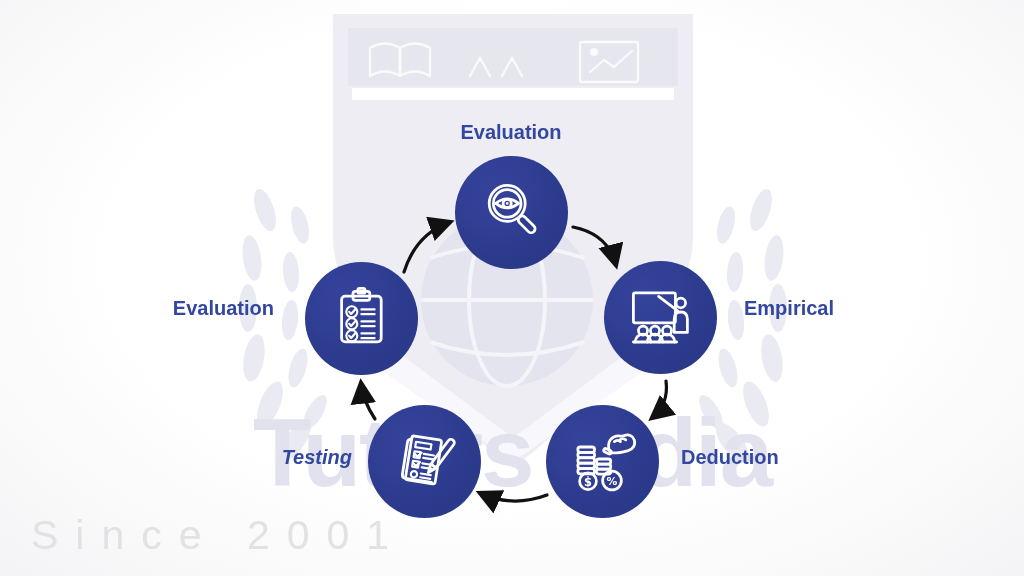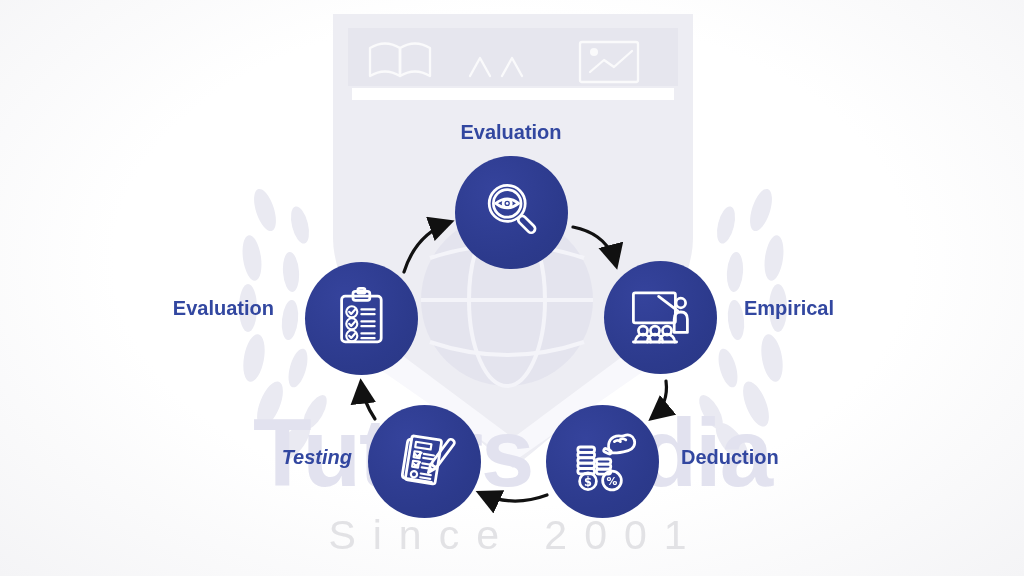--- a/index.html
+++ b/index.html
@@ -10,22 +10,22 @@
   }
   
   .watermark{position:absolute;inset:0;}
   .wm-svg{position:absolute;left:0;top:0;}
   .wm-brand{
     position:absolute;top:398px;left:0;width:1024px;text-align:center;
     font-size:96px;font-weight:800;letter-spacing:-2px;color:#e2e2ef;
     white-space:nowrap;
   }
   .wm-since{
-    position:absolute;top:512px;left:0;width:1024px;text-align:center;
-    font-size:41px;font-weight:400;letter-spacing:17px;padding-left:8px;
+    position:absolute;top:512px;left:0;width:1024px;
+    font-size:41px;font-weight:400;letter-spacing:17px;padding-left:31px;
     box-sizing:border-box;color:#e2e2e5;white-space:nowrap;
   }
   
   .title{
     position:absolute;top:52px;left:0;width:1024px;text-align:center;
     font-size:29px;font-weight:800;letter-spacing:-0.3px;color:#14141b;margin:0;
   }
   
   .arrows{position:absolute;left:0;top:0;}
   

